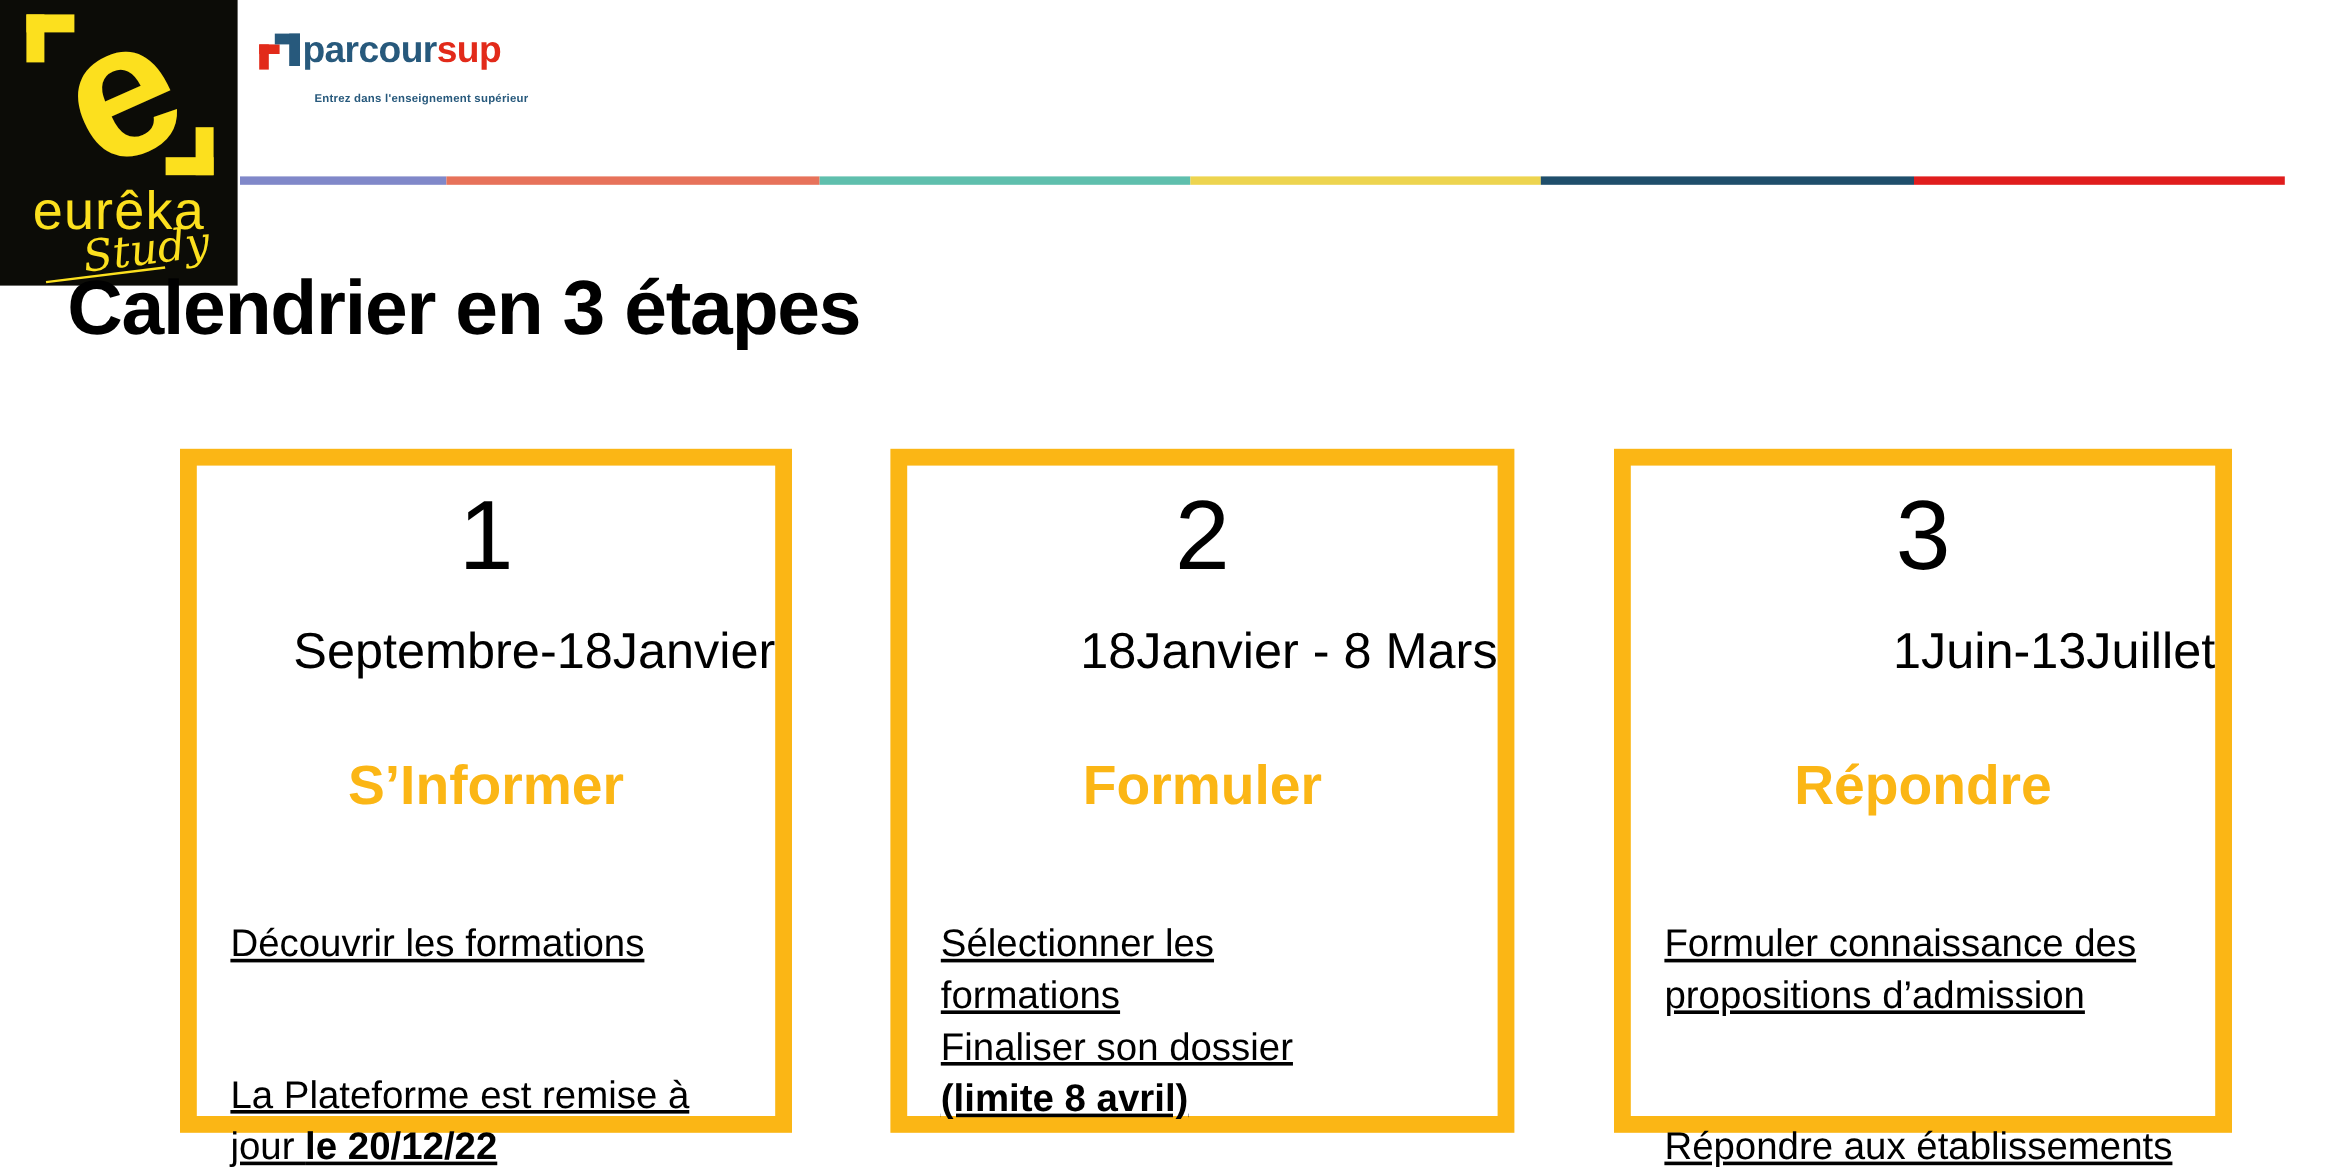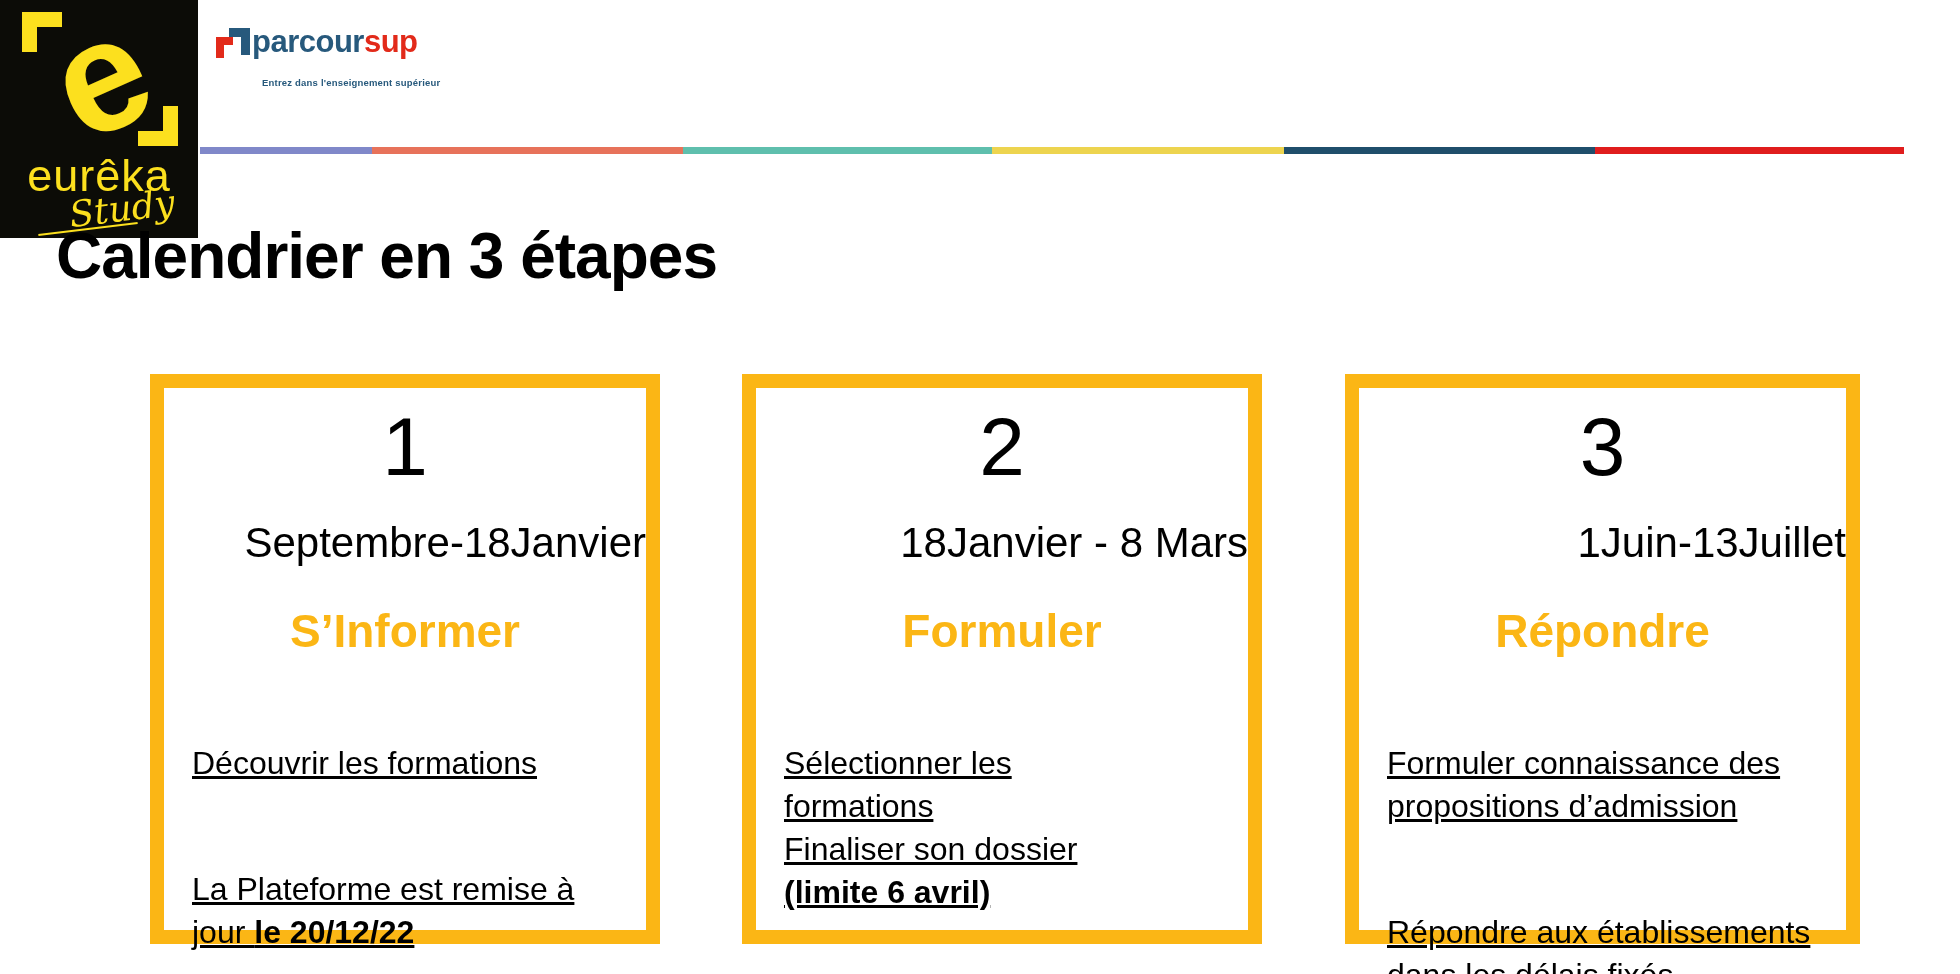--- a/index.html
+++ b/index.html
@@ -53,21 +53,21 @@
     font-size:64px; font-weight:bold; letter-spacing:-1px; color:var(--ink); }
 
   
   .card { position:absolute; top:374px; height:570px; box-sizing:border-box;
     border:14px solid var(--gold); background:#fff; text-align:center; padding-top:18px; }
   .card-1 { left:150px;  width:510px; }
   .card-2 { left:742px;  width:520px; }
   .card-3 { left:1345px; width:515px; }
   .step-number  { font-size:82px; line-height:1; }
   .step-dates   { font-size:42px; line-height:1.2; margin-top:30px; white-space:nowrap;text-align:right; }
-  .step-keyword { font-size:46px; font-weight:bold; color:var(--gold); margin-top:36px; line-height:1.2; }
+  .step-keyword { font-size:46px; font-weight:bold; color:var(--gold); margin-top:59px; line-height:1.2; }
   .step-body { text-align:left; font-size:32px; line-height:1.34;
     margin:40px 24px 0 28px; white-space:pre-line; }
   .step-body p { margin:0;text-decoration:underline; }
   .step-body p + p { margin-top:40px; }
 </style>
 </head>
 <body style="--gold: #FBB615; --eyellow: #FCE01E; --psblue: #27597C; --psred: #E22A1A; --ink: #000000;">
 
 <div class="eureka-box">
   <div class="bracket bracket-tl"></div>
@@ -110,21 +110,21 @@
 </div>
 
 <div class="card card-2">
   <div class="step-number">2</div>
   <div class="step-dates">18Janvier - 8 Mars</div>
   <div class="step-keyword">Formuler</div>
   <div class="step-body">
     <p><span>Sélectionner les
 formations
 Finaliser son dossier
-</span><b>(limite 6 avril)</b></p>
+</span><b>(limite 8 avril)</b></p>
   </div>
 </div>
 
 <div class="card card-3">
   <div class="step-number">3</div>
   <div class="step-dates">1Juin-13Juillet</div>
   <div class="step-keyword">Répondre</div>
   <div class="step-body">
     <p><span>Formuler connaissance des
 propositions d’admission</span></p>

